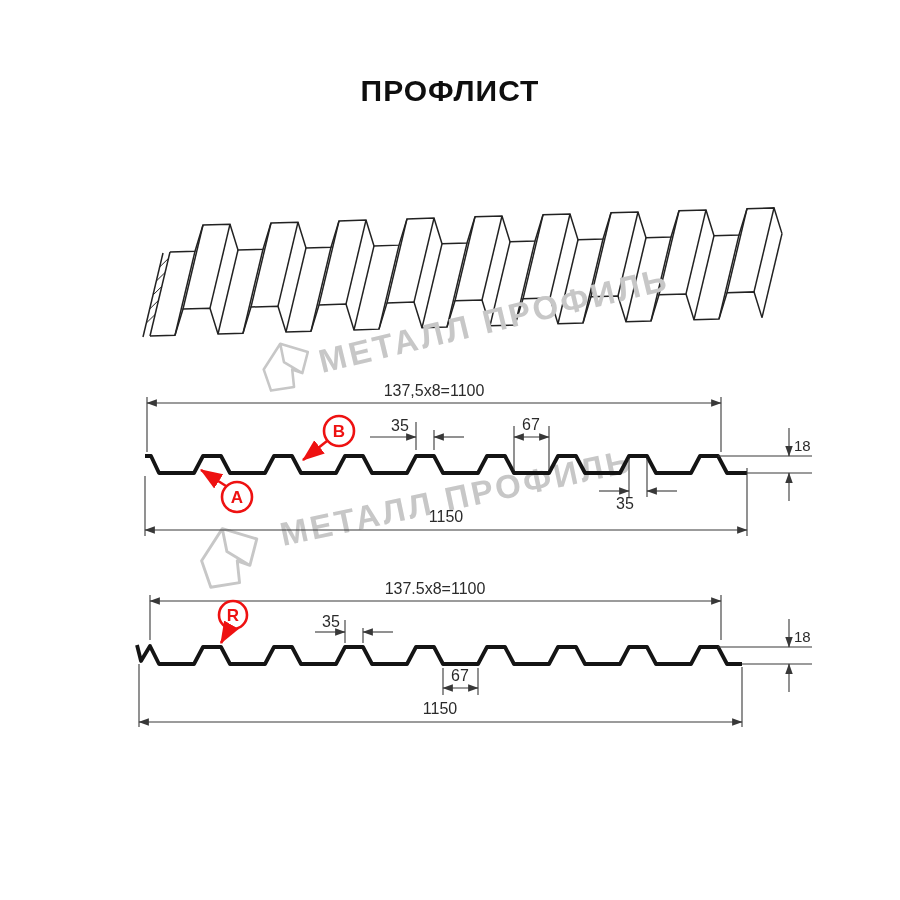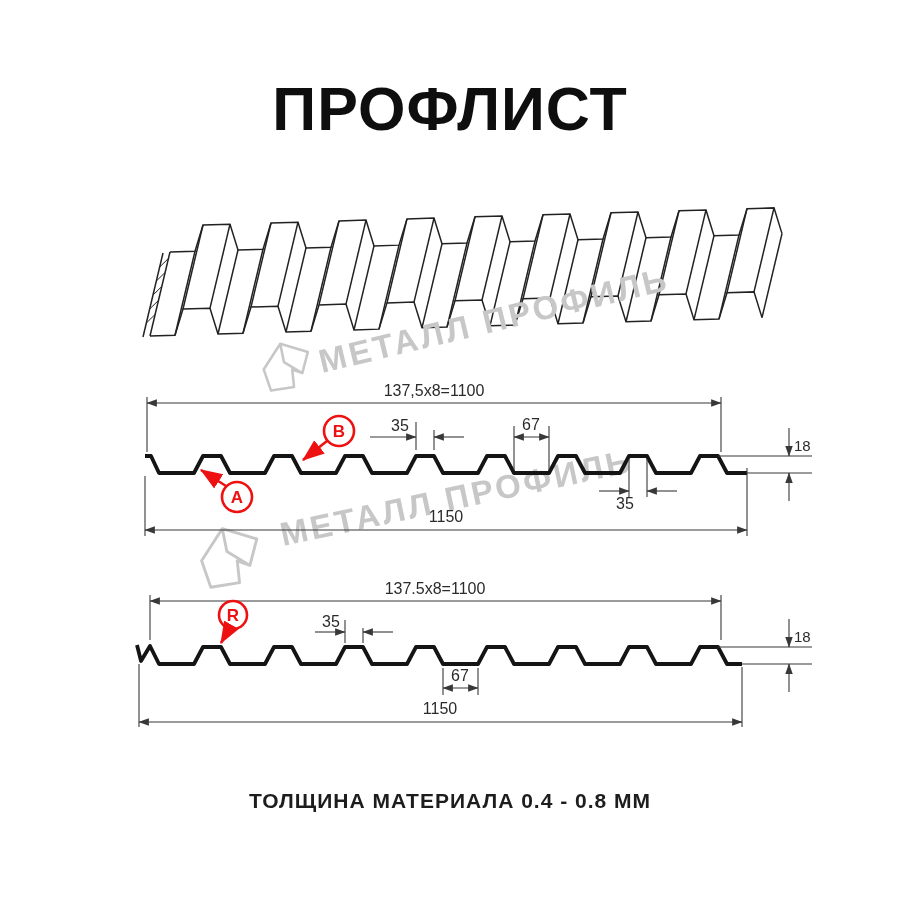--- a/index.html
+++ b/index.html
@@ -1,19 +1,19 @@
 <!DOCTYPE html>
 <html><head>
 <meta charset="utf-8">
 <style>
   html,body{margin:0;padding:0;background:#fff;}
   .canvas{position:relative;width:900px;height:900px;background:#fff;overflow:hidden;
           font-family:"Liberation Sans",sans-serif;}
   .title{position:absolute;left:0;top:74px;width:900px;text-align:center;
-         font-size:61px;font-weight:800;letter-spacing:1px;color:#0e0e0e;}
+         font-size:30px;font-weight:800;letter-spacing:1px;color:#0e0e0e;}
   .subtitle{position:absolute;left:0;top:126px;width:900px;text-align:center;
          font-size:23px;font-weight:500;letter-spacing:1.5px;color:#111;}
   .footer{position:absolute;left:0;top:789px;width:900px;text-align:center;
          font-size:21px;font-weight:600;letter-spacing:1px;color:#1d1d1d;}
   svg.cad{position:absolute;left:0;top:0;}
   .dim-text{font-family:"Liberation Sans",sans-serif;font-size:16px;fill:#2b2b2b;}
   .dim-text-s{font-family:"Liberation Sans",sans-serif;font-size:15px;fill:#2b2b2b;}
   .wm-text{font-family:"Liberation Sans",sans-serif;font-weight:bold;font-size:33px;
            fill:#c7c7c7;letter-spacing:3px;}
   .red-label{font-family:"Liberation Sans",sans-serif;font-weight:bold;font-size:17px;fill:#ee1111;}
@@ -166,14 +166,13 @@
     <text class="red-label" x="237" y="503" text-anchor="middle">A</text>
 
     <text class="dim-text" x="435" y="594" text-anchor="middle">137.5x8=1100</text>
     <text class="dim-text" x="331" y="627" text-anchor="middle">35</text>
     <text class="dim-text" x="460" y="681" text-anchor="middle">67</text>
     <text class="dim-text-s" x="794" y="642">18</text>
     <text class="dim-text" x="440" y="714" text-anchor="middle">1150</text>
     <text class="red-label" x="233" y="621" text-anchor="middle">R</text>
   </svg>
 
-  <div class="footer">ТОЛЩИНА МАТЕРИАЛА 0.4 - 0.8 ММ</div>
 </div>
 
 </body></html>

